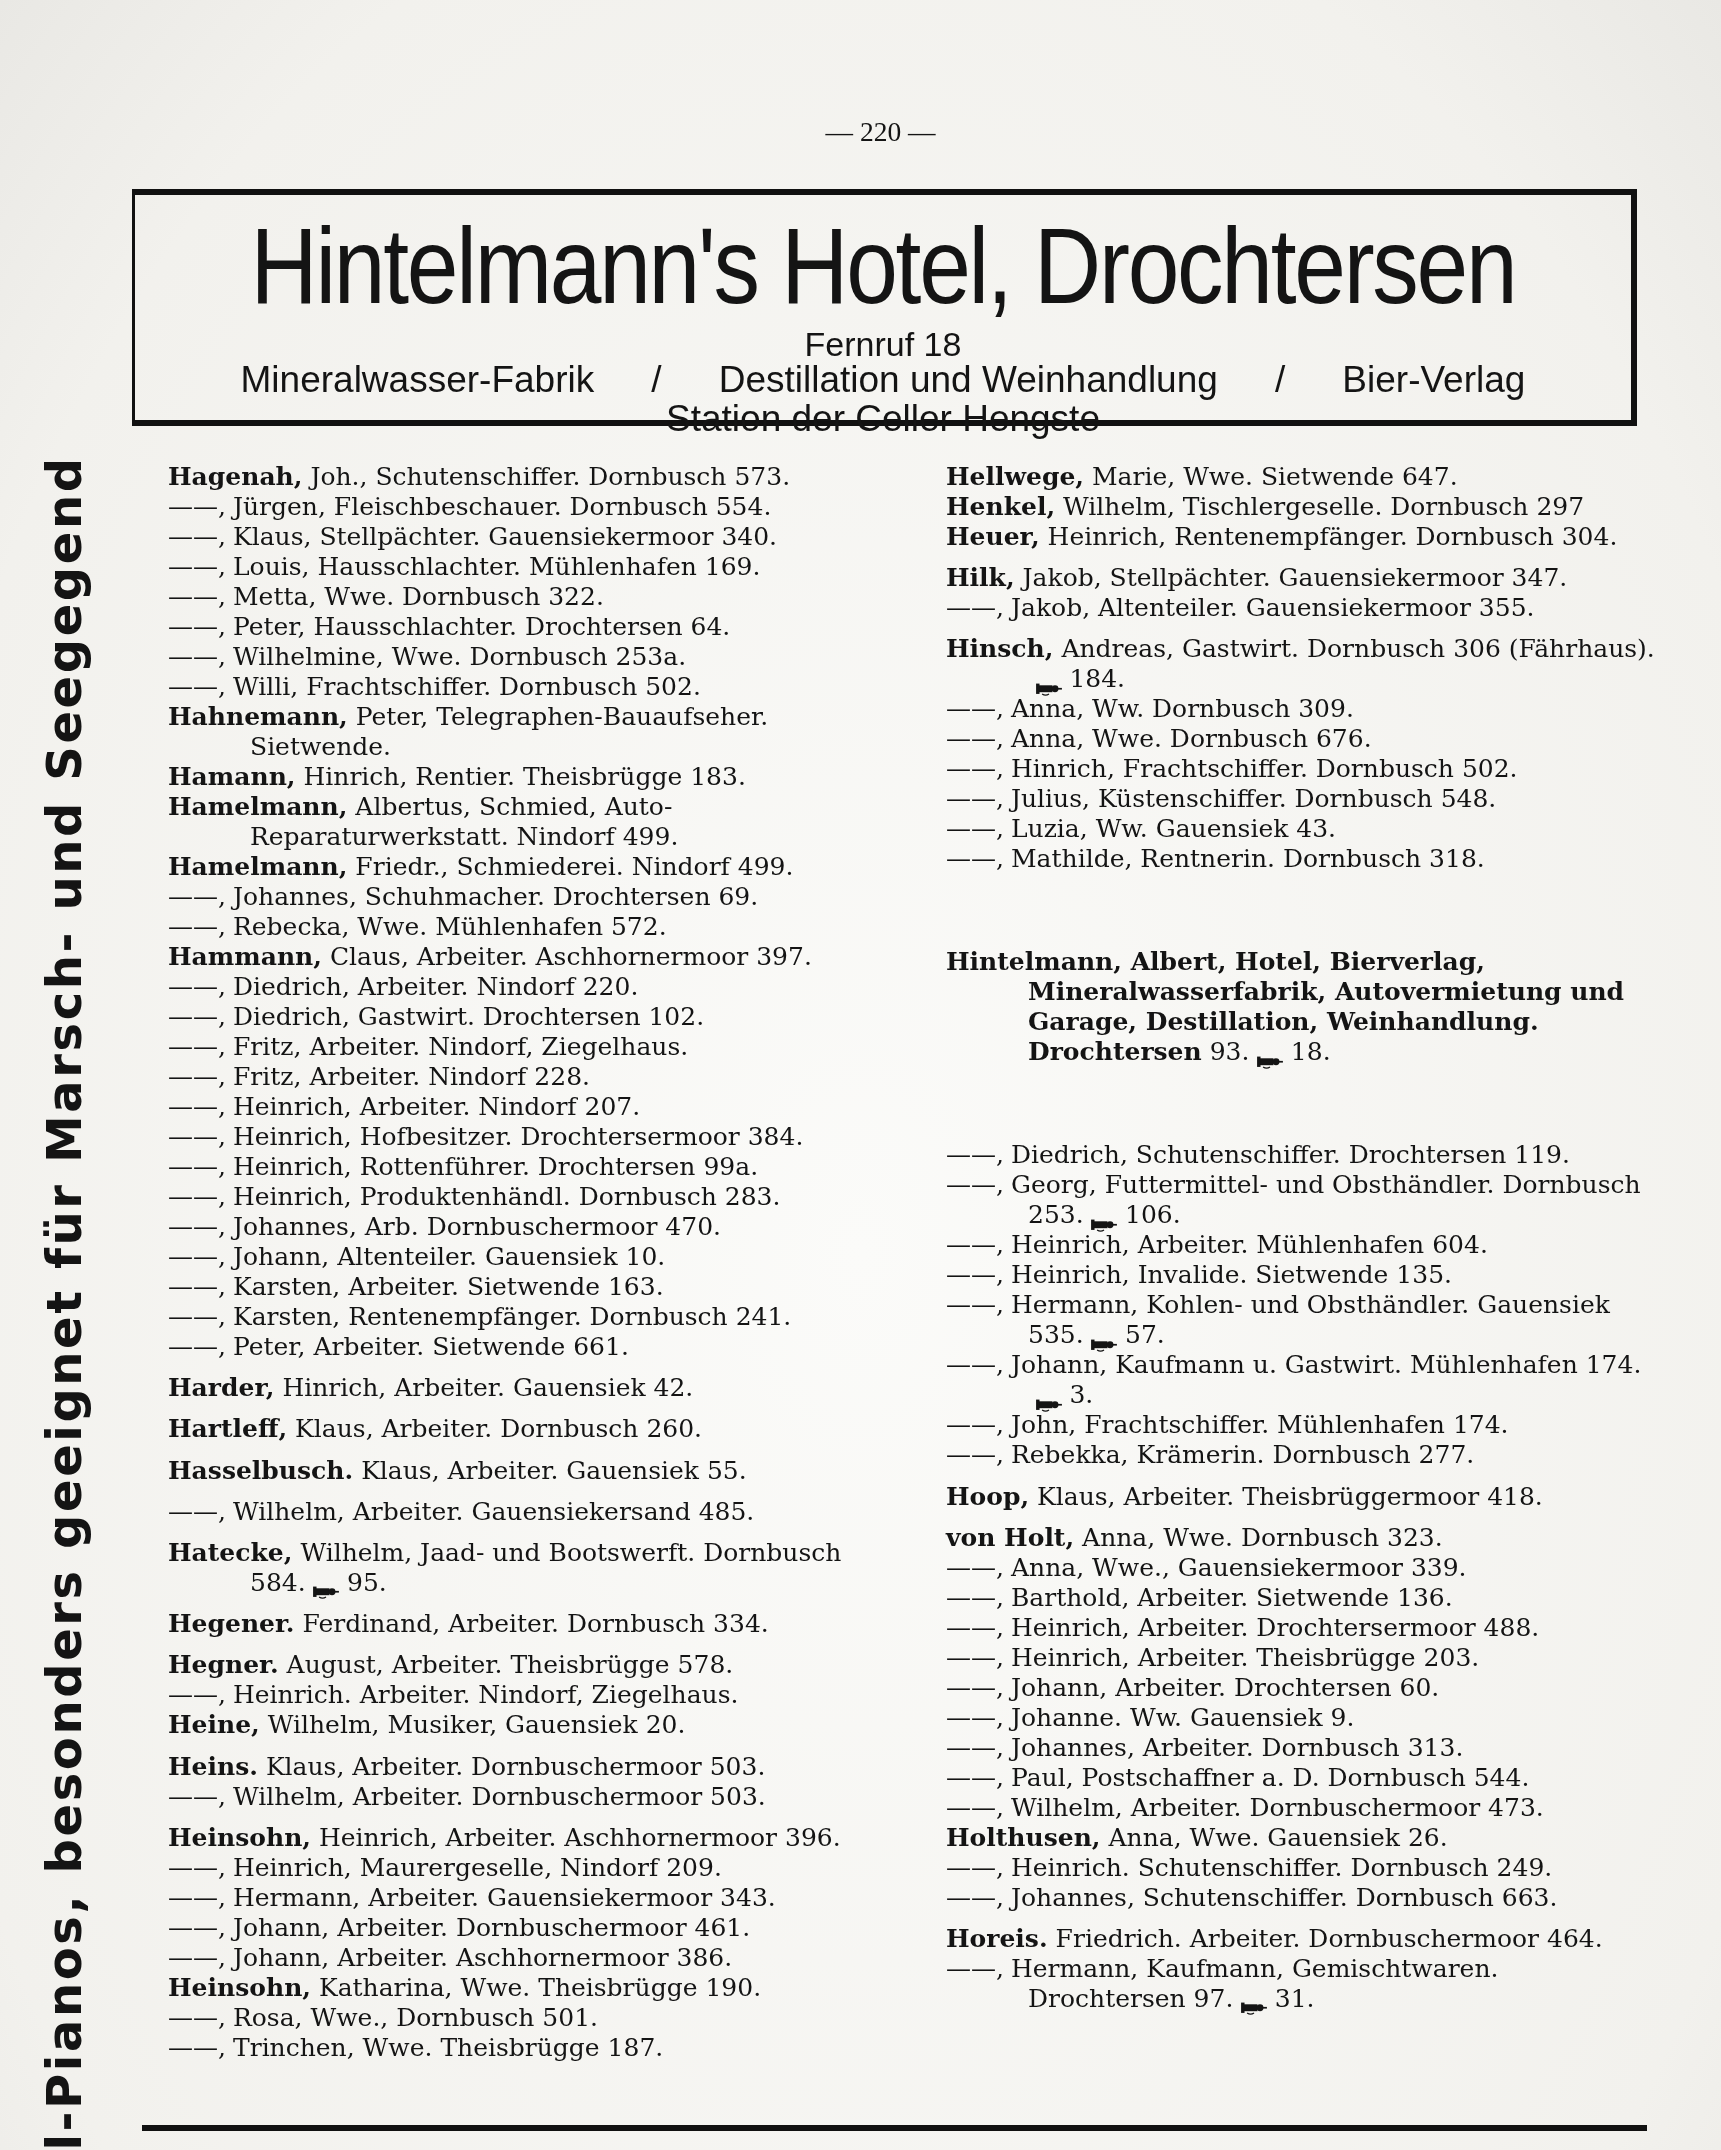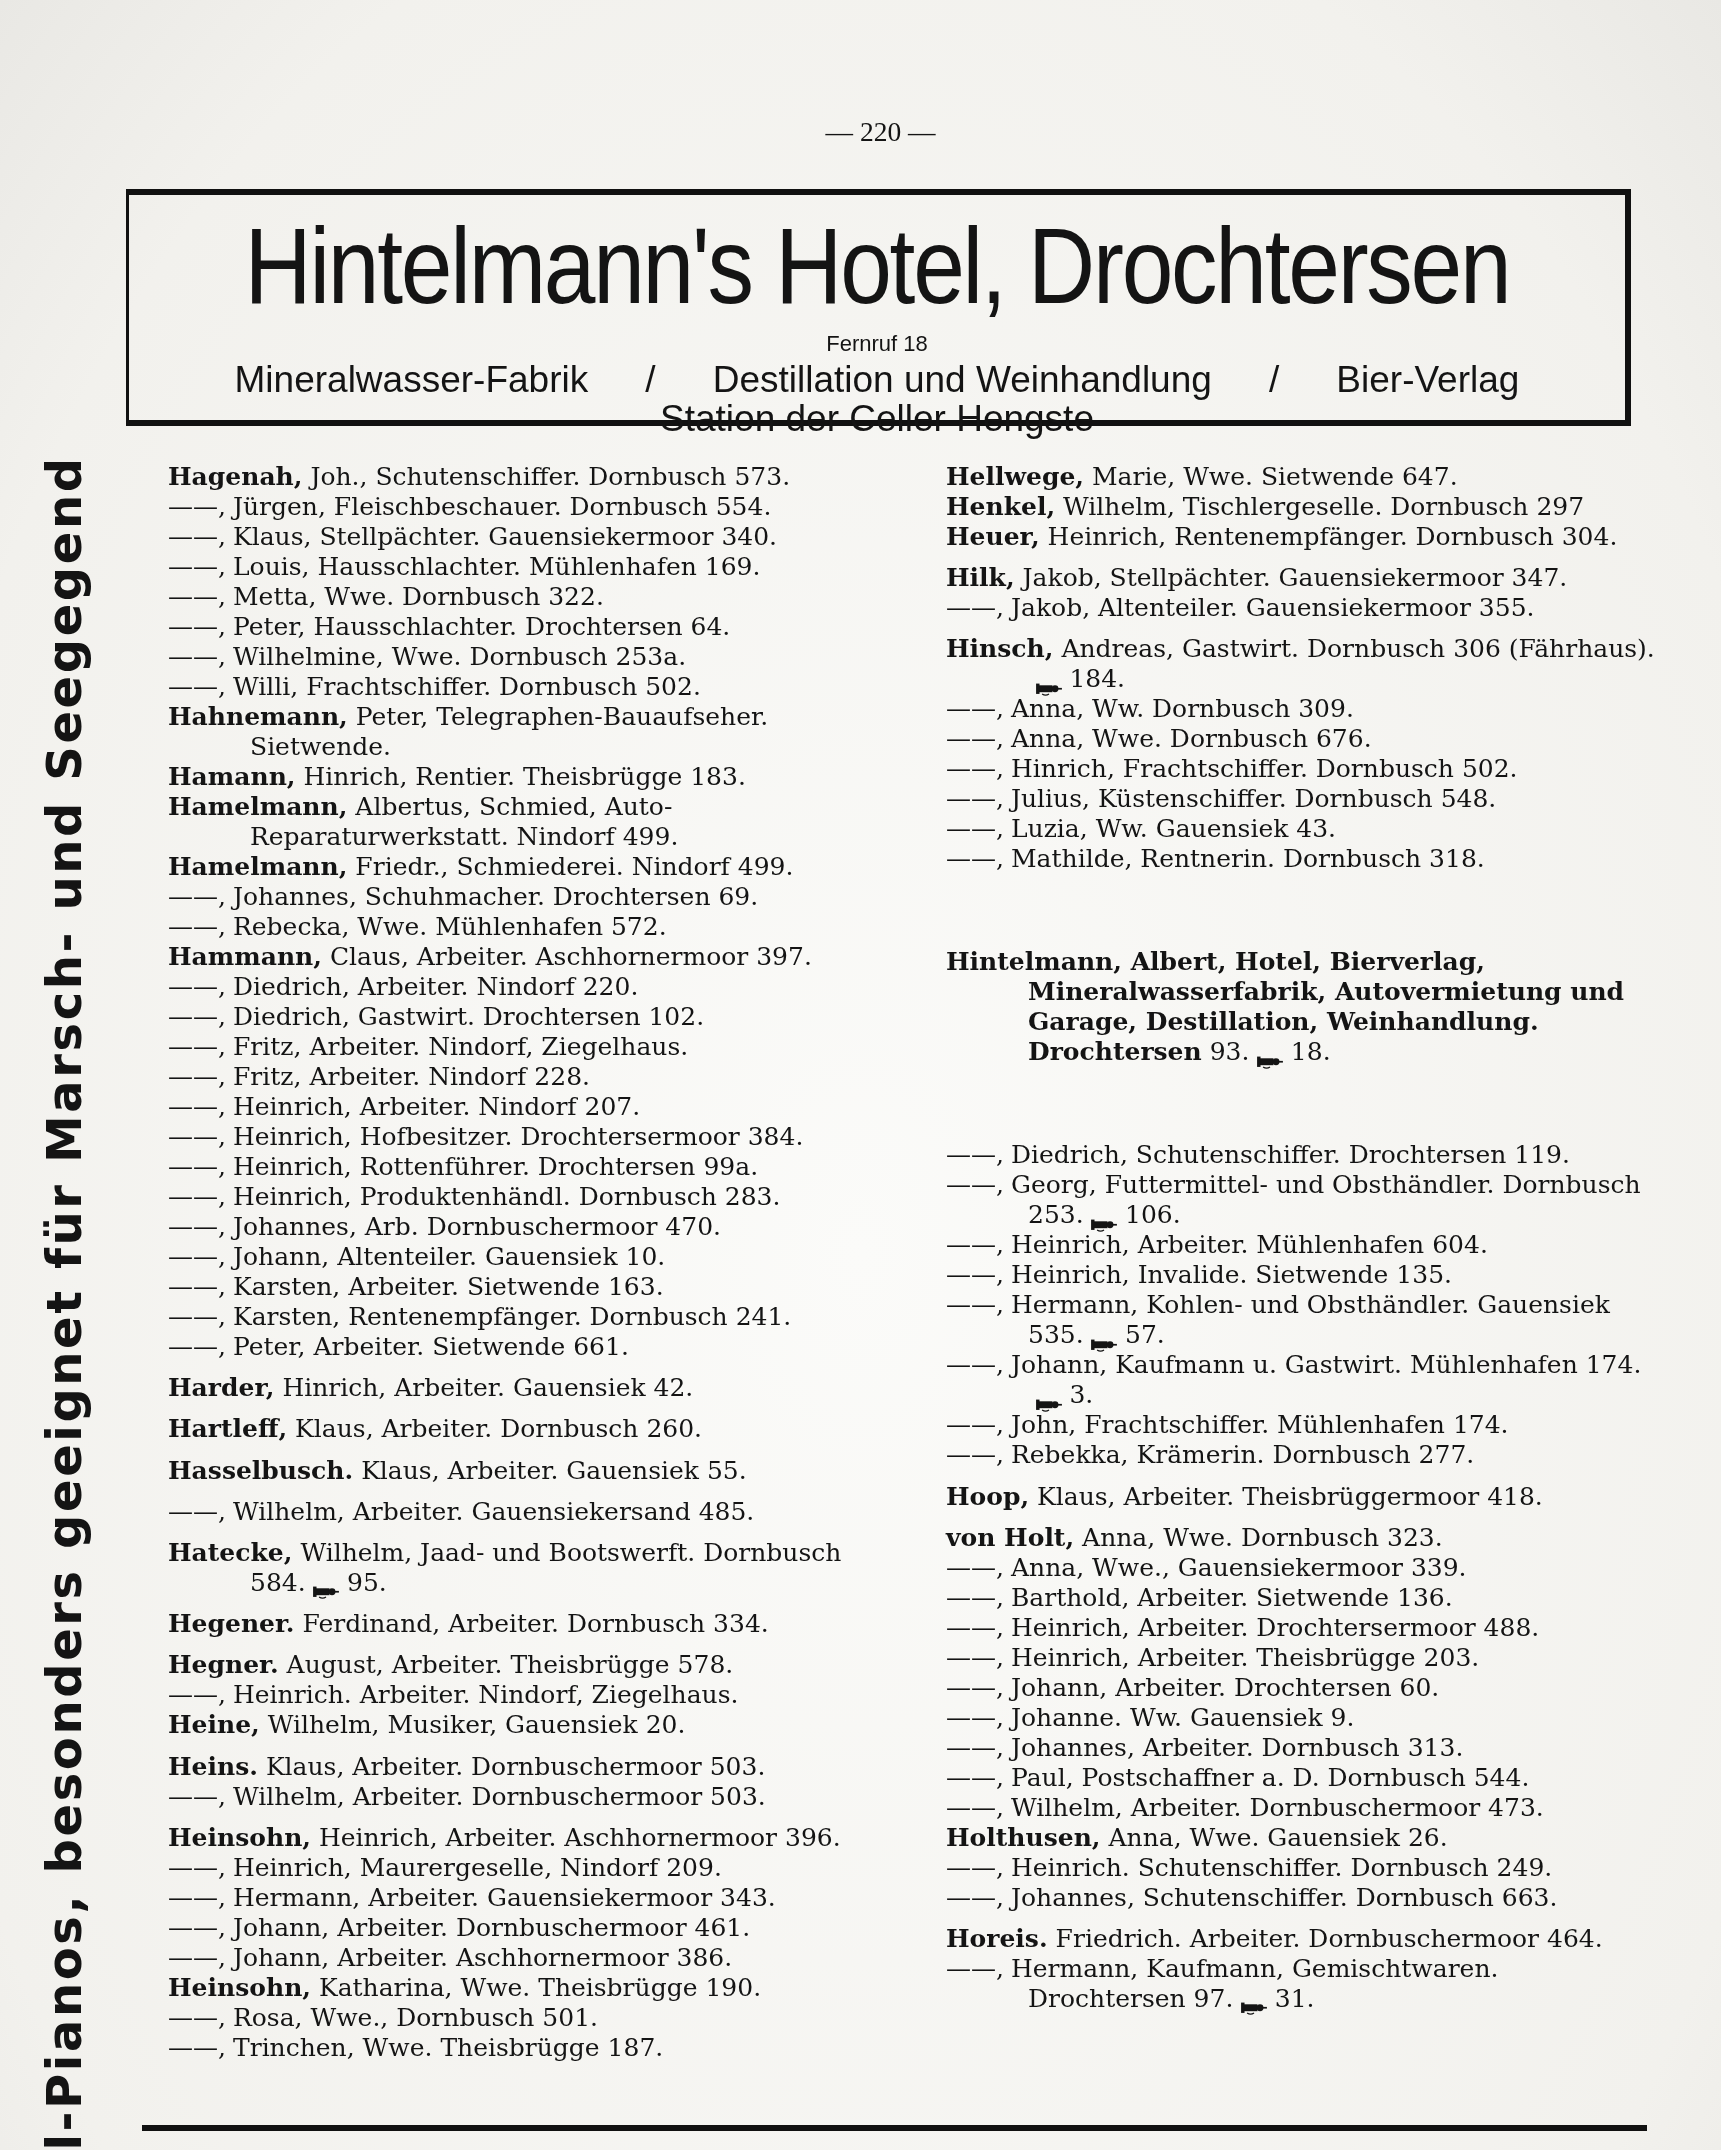--- a/index.html
+++ b/index.html
@@ -5,25 +5,25 @@
   html, body { margin:0; padding:0; }
   body { width:1721px; height:2506px; background:#f4f3f0; position:relative; overflow:hidden;
          font-family:"DejaVu Serif", serif; color:#141414; }
   .page { position:absolute; left:0; top:0; width:1721px; height:2506px;
           background: radial-gradient(ellipse at 50% 50%, #fbfbf9 0%, #f2f1ed 80%, #e9e8e4 100%); }
   .pagenum { position:absolute; top:116px; left:0; width:1721px; text-align:center; font-size:27.5px;
              font-family:"Liberation Serif", serif;padding-left:20px; }
   .sidebar { position:absolute; left:17px; top:2314px; width:2151px; height:95px; transform-origin:0 0;
              transform: rotate(-90deg); font-family:"DejaVu Sans", sans-serif; font-weight:bold;
              font-size:48px; letter-spacing:2.6px; white-space:nowrap; line-height:95px; text-align:left; }
-  .hotel-ad { position:absolute; left:126px; top:189px; width:1505px; height:237px;
+  .hotel-ad { position:absolute; left:132px; top:189px; width:1505px; height:237px;
               border:6.9px solid #111; border-left-width:3.4px; box-sizing:border-box; text-align:center;
               font-family:"Liberation Sans", sans-serif; }
   .hotel-title { font-size:108px; line-height:108px; margin-top:17px; letter-spacing:-2.6px; transform:scaleX(0.86); white-space:nowrap; }
-  .hotel-phone { font-size:22px; line-height:32px; margin-top:7.7px; }
+  .hotel-phone { font-size:34px; line-height:32px; margin-top:7.7px; }
   .hotel-services { font-size:37px; line-height:39px; display:flex; justify-content:space-around; padding:0 77px; }
   .hotel-station { font-size:37px; line-height:40px; }
   .col { position:absolute; top:462px; width:731px; font-family:"DejaVu Serif", serif; font-size:25px; line-height:30px; }
   .col-left { left:168px; }
   .col-right { left:946px; width:710px; }
   .entry { position:relative; padding-left:82px; text-indent:-82px; margin:0; }
   .entry.gap { margin-top:11.2px; }
   .entry.biggap { margin-top:73px; }
   .surname { font-weight:bold; }
   .dash { display:inline-block; width:65px; text-indent:0; }

